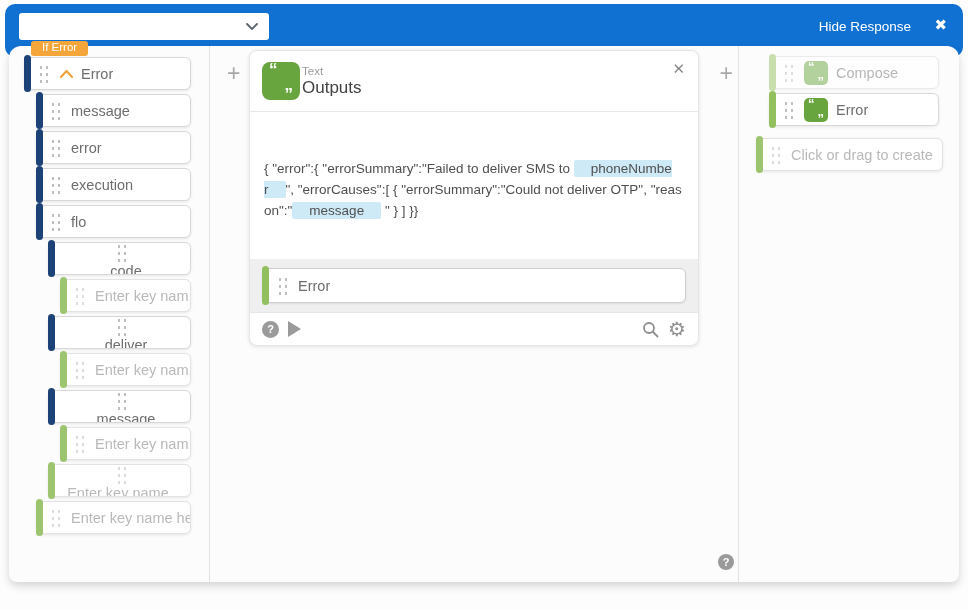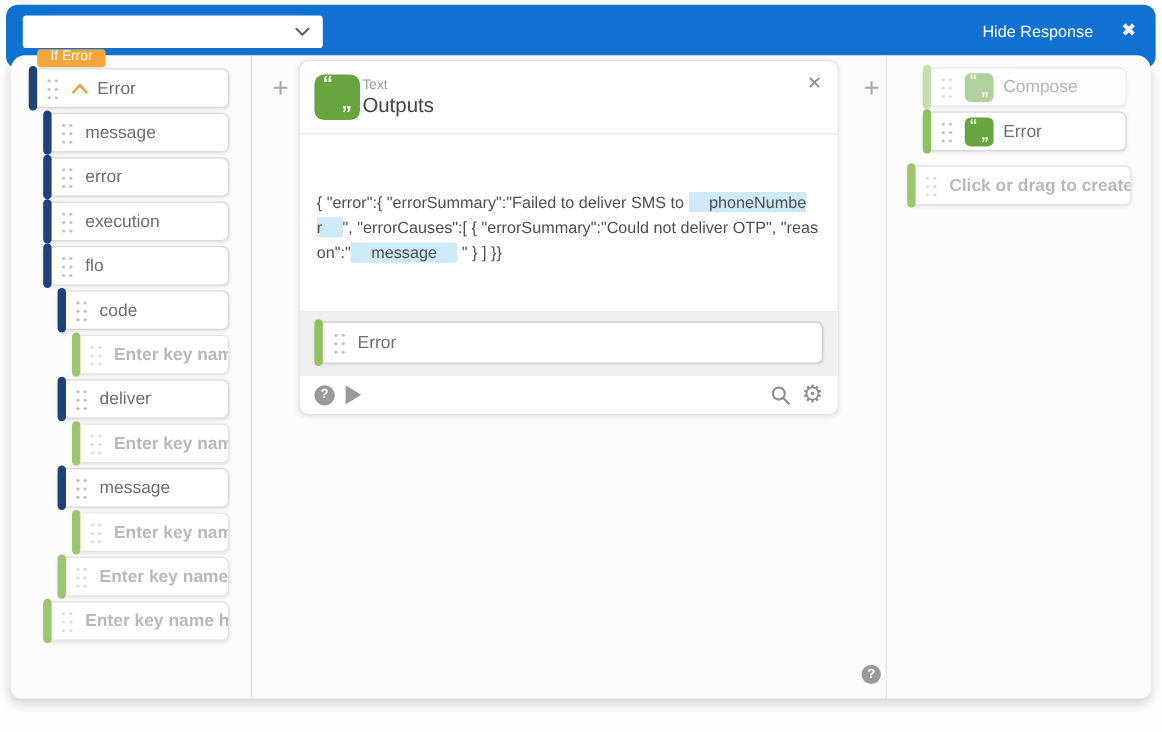--- a/index.html
+++ b/index.html
@@ -51,30 +51,30 @@
   }
   .accent { position: absolute; left: -1px; top: -3px; bottom: -3px; width: 7px; border-radius: 4px; }
   .navy  > .accent { background: #1c4278; }
   .green > .accent { background: #93c05e; }
   .dots {
     width: 12px; height: 20px; flex: none; margin-right: 9px;
     background-image: radial-gradient(#bfbfbf 1.15px, transparent 1.35px);
     background-size: 6px 7px;
   }
   .lab { font-size: 14.5px; color: #6e6e6e; white-space: nowrap; overflow: hidden; }
-  .ph { border-color: #e3e3e3; font-weight: bold; }
+  .ph { border-color: #e3e3e3; }
   .ph > .accent { background: #9dc56f; }
   .ph .lab { color: #b9b9b9; }
   .ph .dots { opacity: .55; }
   .dis { opacity: .5; }
   .gap-top { margin-top: 12px; }
 
   .lvl0 { margin-left: 15px; width: 167px; }
   .lvl1 { margin-left: 27px; width: 155px; }
-  .lvl2 { margin-left: 39px; width: 143px; }
+  .lvl2 { margin-left: 39px; width: 143px; flex-direction: column; }
   .lvl3 { margin-left: 51px; width: 131px; }
   .rl0  { margin-left: 17px; width: 187px; }
   .rl1  { margin-left: 30px; width: 170px; }
 
   .chev { width: 15px; height: 10px; margin-right: 7px; flex: none; display: flex; }
 
   .qicon {
     width: 24px; height: 24px; border-radius: 5px; background: #69a53e;
     position: relative; flex: none; margin-right: 8px; color: #fff; font-weight: bold;
   }

